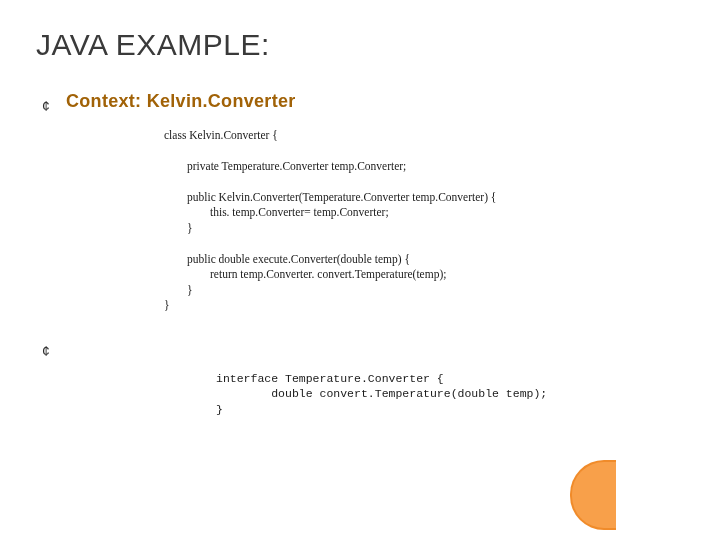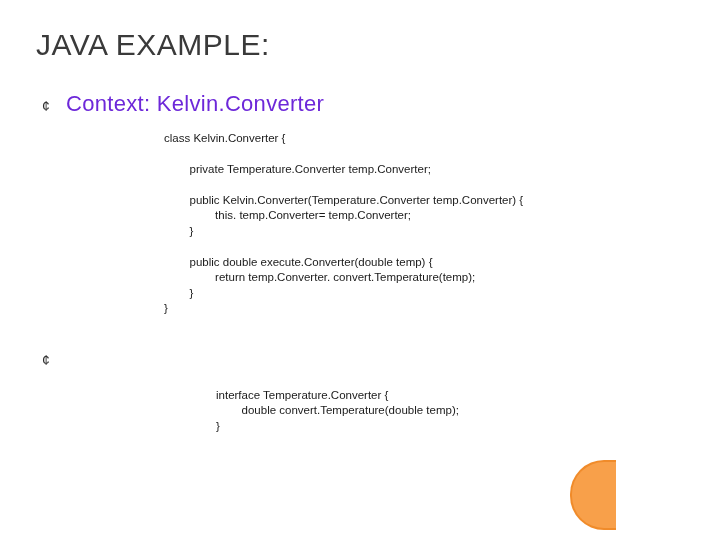--- a/index.html
+++ b/index.html
@@ -42,40 +42,41 @@
     margin-bottom: 6px;
   }
   .bullet-glyph {
     width: 24px;
     flex: 0 0 24px;
     font-size: 14px;
     color: #2b2b2b;
     padding-top: 7px;
   }
   .bullet-text {
-    font-size: 22px;
-    color: #6d28d9;
+    font-size: 18px;
+    color: #a16207;
     font-family: Arial, Helvetica, sans-serif;
     letter-spacing: 0.3px;
+    font-weight: bold;
   }
   .code-block {
-    font-family: Liberation Sans, sans-serif;
+    font-family: Liberation Serif, serif;
     font-size: 11.5px;
     line-height: 1.35;
     color: #1a1a1a;
     white-space: pre;
-    margin: 14px 0 28px 122px;
+    margin: 14px 0 22px 122px;
   }
   .code-block-2 {
-    font-family: Liberation Sans, sans-serif;
+    font-family: Liberation Mono, monospace;
     font-size: 11.5px;
     line-height: 1.35;
     color: #1a1a1a;
     white-space: pre;
-    margin: 20px 0 0 174px;
+    margin: 12px 0 0 174px;
   }
 </style>
 </head>
 <body>
 
 <div class="slide">
 
   <div class="orange-tab"></div>
 
   <div class="title-block">

